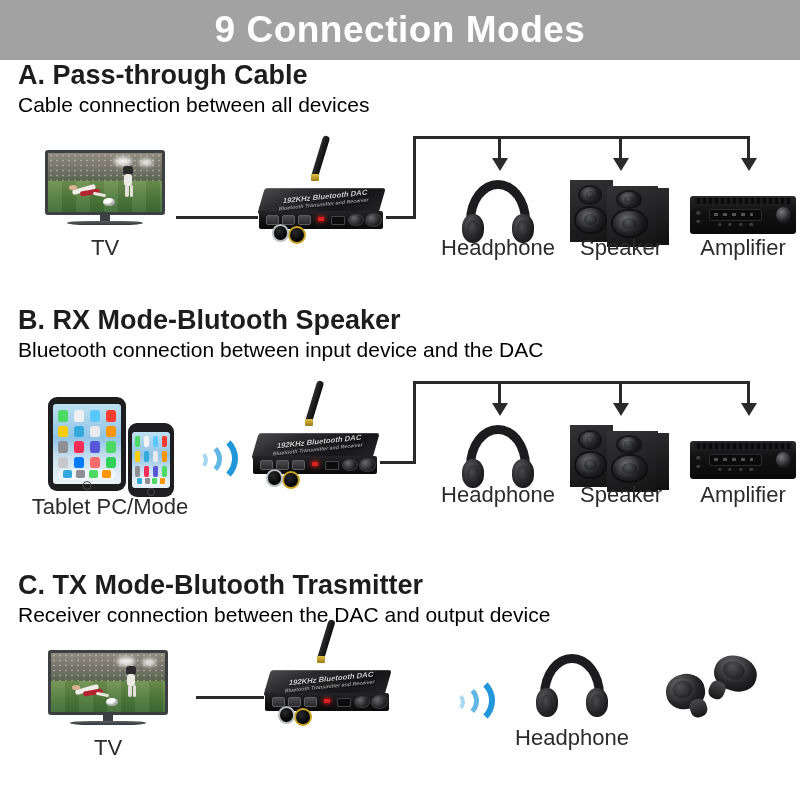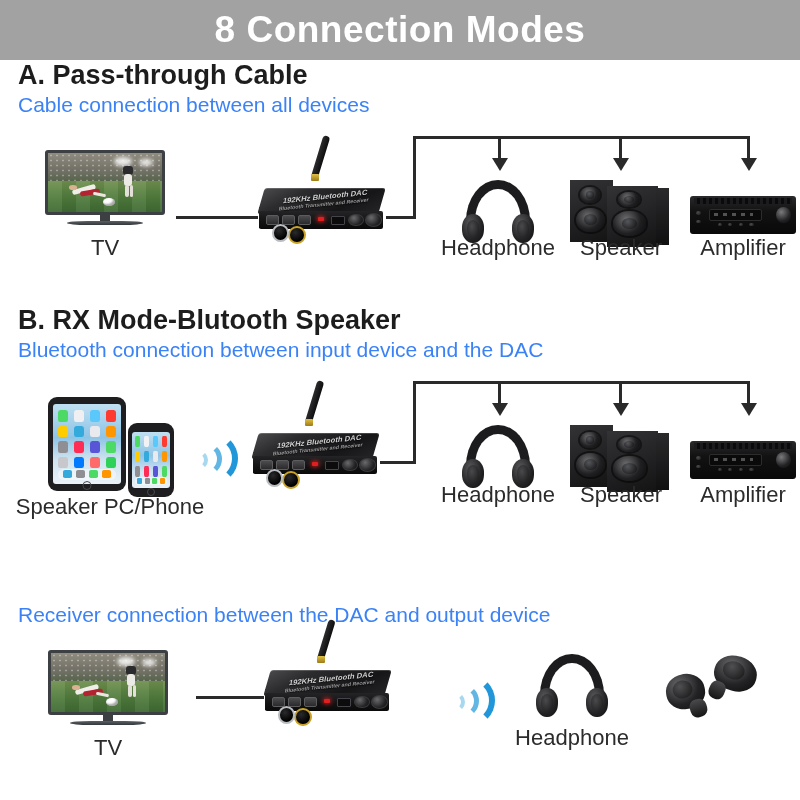--- a/index.html
+++ b/index.html
@@ -17,21 +17,21 @@
     color:#ffffff;font-size:37px;font-weight:bold;letter-spacing:0.5px;
     font-family:"Liberation Sans", sans-serif;
   }
 
   .section{position:absolute;left:0;width:800px;}
   #section-a{top:60px;height:245px;}
   #section-b{top:305px;height:265px;}
   #section-c{top:570px;height:230px;}
 
   .sec-head{position:absolute;left:18px;top:0px;font-size:27px;font-weight:bold;color:#1d1d1d;white-space:nowrap;}
-  .sec-sub{position:absolute;left:18px;top:33px;font-size:21px;color:#3b82f6;white-space:nowrap;font-weight:normal;}
+  .sec-sub{position:absolute;left:18px;top:33px;font-size:21px;color:#000000;white-space:nowrap;font-weight:normal;}
 
   .stage{position:absolute;left:0;width:800px;}
 
   .caption{
     position:absolute;text-align:center;font-size:22px;color:#2b2b2b;
     font-family:"Liberation Sans", sans-serif;line-height:1.05;white-space:pre-line;
   }
 
   
   .tv{position:absolute;}
@@ -176,21 +176,21 @@
   
   .wire{position:absolute;background:#2a2a2a;}
   .arrow-down{position:absolute;width:0;height:0;
     border-left:8px solid transparent;border-right:8px solid transparent;
     border-top:13px solid #2a2a2a;}
 </style>
 </head>
 <body>
 
 <div class="banner">
-  <div class="banner-title">8 Connection Modes</div>
+  <div class="banner-title">9 Connection Modes</div>
 </div>
 
 <div class="section" id="section-a">
   <div class="sec-head">A. Pass-through Cable</div>
   <div class="sec-sub">Cable connection between all devices</div>
 
   <div class="stage" style="top:68px;height:177px;">
 
     <div class="tv" style="left:45px;top:22px;width:120px;height:85px;">
       <div class="tv-screen">
@@ -343,21 +343,21 @@
         </div>
         <div class="ios-dock">
           <div class="dock-app" style="background:#34aadc;"></div>
           <div class="dock-app" style="background:#8e8e93;"></div>
           <div class="dock-app" style="background:#4cd964;"></div>
           <div class="dock-app" style="background:#ff9500;"></div>
         </div>
       </div>
       <div class="home-btn" style="bottom:1px;width:6px;height:6px;"></div>
     </div>
-    <div class="caption" style="left:10px;top:120px;width:200px;">Speaker PC/Phone</div>
+    <div class="caption" style="left:10px;top:120px;width:200px;">Tablet PC/Mode</div>
 
     <div class="waves" style="left:186px;top:55px;width:56px;height:58px;">
       <div class="wave" style="left:2px;top:20px;width:20px;height:20px;border-width:4px;border-right-color:#a8d8f0;"></div>
       <div class="wave" style="left:2px;top:12px;width:34px;height:34px;border-width:5px;border-right-color:#62b6e4;"></div>
       <div class="wave" style="left:2px;top:3px;width:50px;height:51px;border-width:6px;border-right-color:#2196d8;"></div>
     </div>
 
     <div class="dac" style="left:250px;top:46px;width:132px;height:62px;">
       <div class="antenna" style="left:54px;top:-42px;width:7px;height:46px;transform:rotate(17deg);"></div>
       <div class="antenna-base" style="left:55px;top:-2px;width:8px;height:7px;"></div>
@@ -421,20 +421,21 @@
       <div class="amp-smallbtn" style="left:26%;top:70%;"></div>
       <div class="amp-smallbtn" style="left:36%;top:70%;"></div>
       <div class="amp-smallbtn" style="left:46%;top:70%;"></div>
       <div class="amp-smallbtn" style="left:56%;top:70%;"></div>
     </div>
     <div class="caption" style="left:686px;top:108px;width:114px;">Amplifier</div>
   </div>
 </div>
 
 <div class="section" id="section-c">
+  <div class="sec-head">C. TX Mode-Blutooth Trasmitter</div>
   <div class="sec-sub">Receiver connection between the DAC and output device</div>
 
   <div class="stage" style="top:68px;height:162px;">
 
     <div class="tv" style="left:48px;top:12px;width:120px;height:85px;">
       <div class="tv-screen">
         <div class="tv-crowd"></div>
         <div class="tv-light" style="left:58%;top:6%;width:16%;height:16%;"></div>
         <div class="tv-light" style="left:80%;top:10%;width:12%;height:12%;"></div>
         <div class="tv-pitch"></div>

